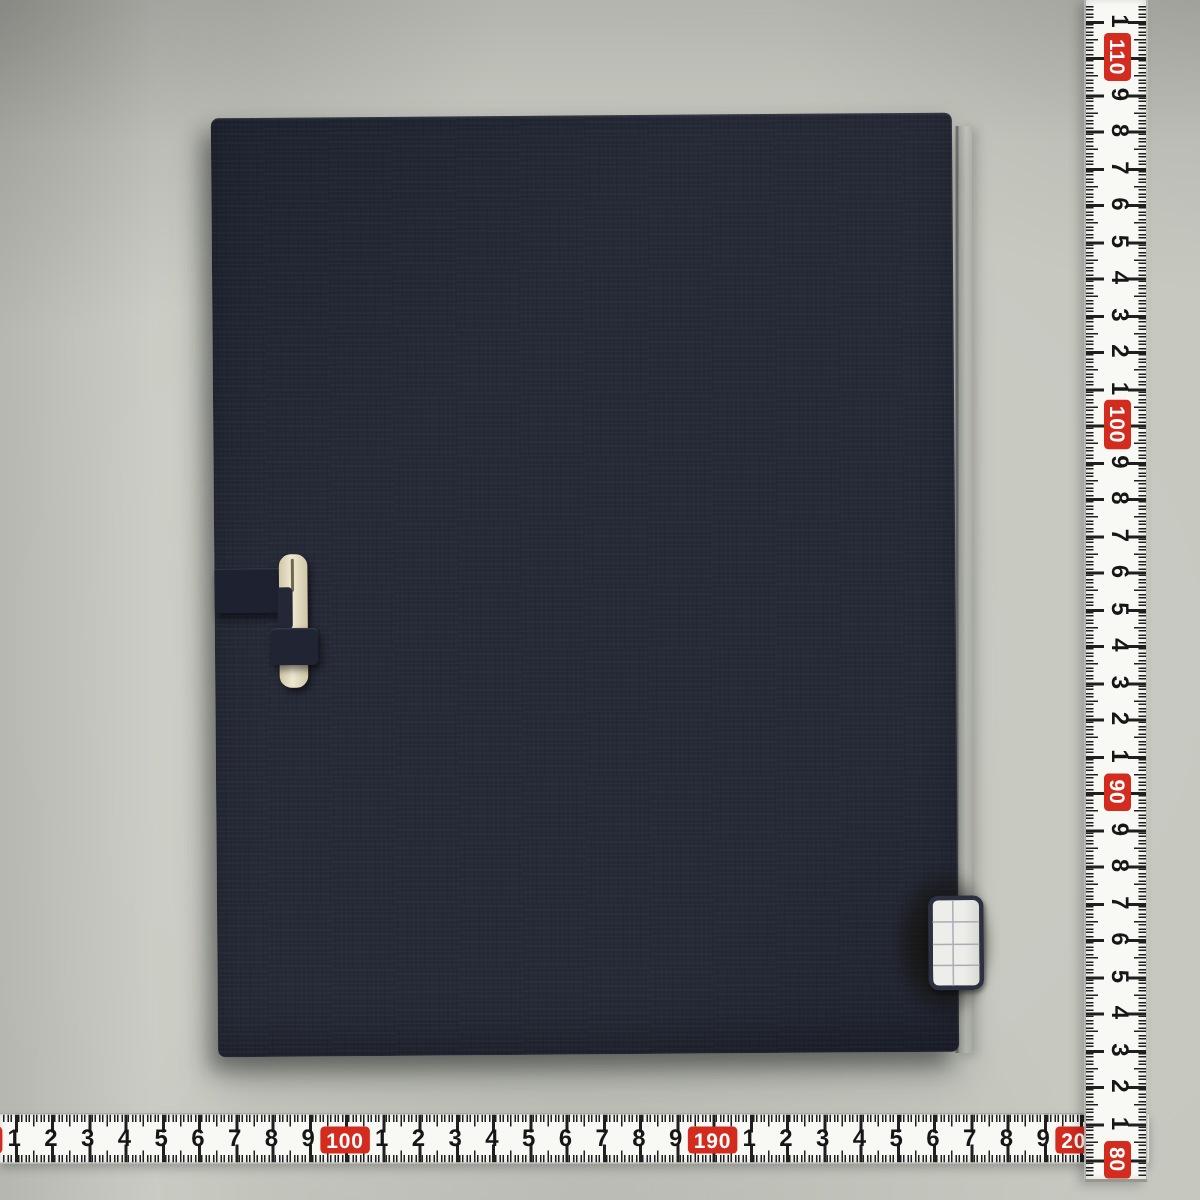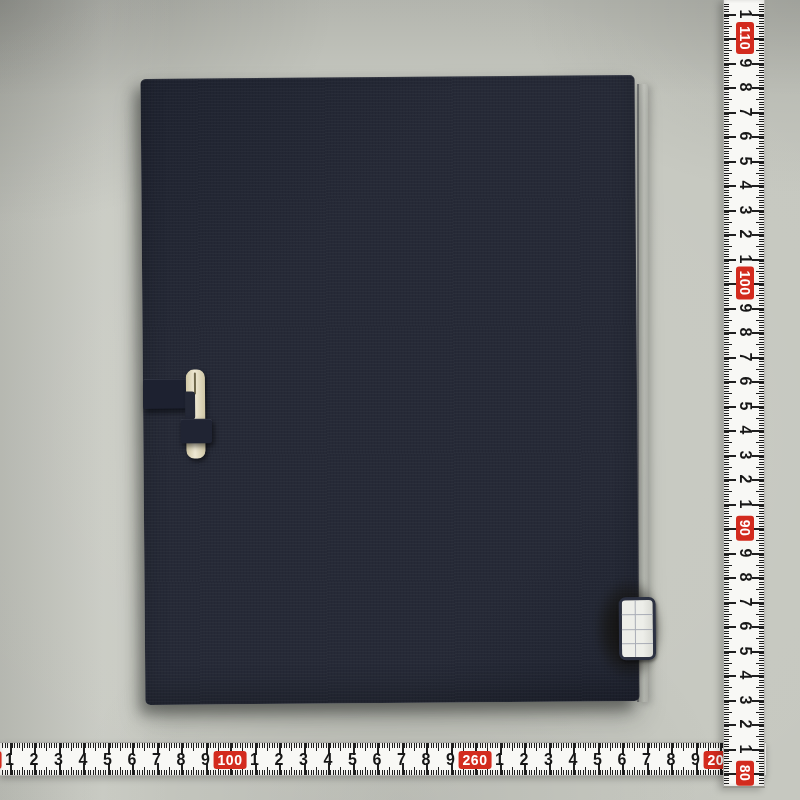--- a/index.html
+++ b/index.html
@@ -501,21 +501,21 @@
       <div class="tick" style="top: 0px; left: 487.25px; height: 8px; width: 1px; background: rgb(31, 31, 31);"></div>
       <div class="tick" style="bottom: 0px; left: 487.25px; height: 8px; width: 1px; background: rgb(31, 31, 31);"></div>
       <div class="tick" style="top: 0px; left: 489.7px; height: 5px; width: 1px; background: rgb(31, 31, 31);"></div>
       <div class="tick" style="bottom: 0px; left: 489.7px; height: 5px; width: 1px; background: rgb(31, 31, 31);"></div>
       <div class="tick" style="top: 0px; left: 492.15px; height: 5px; width: 1px; background: rgb(31, 31, 31);"></div>
       <div class="tick" style="bottom: 0px; left: 492.15px; height: 5px; width: 1px; background: rgb(31, 31, 31);"></div>
       <div class="tick" style="top: 0px; left: 494.6px; height: 5px; width: 1px; background: rgb(31, 31, 31);"></div>
       <div class="tick" style="bottom: 0px; left: 494.6px; height: 5px; width: 1px; background: rgb(31, 31, 31);"></div>
       <div class="tick" style="top: 0px; left: 497.05px; height: 5px; width: 1px; background: rgb(31, 31, 31);"></div>
       <div class="tick" style="bottom: 0px; left: 497.05px; height: 5px; width: 1px; background: rgb(31, 31, 31);"></div>
-      <div class="redbox" style="background: rgb(211, 43, 30); color: rgb(255, 255, 255); left: 475px; top: 17px;">260</div>
+      <div class="redbox" style="background: rgb(211, 43, 30); color: rgb(255, 255, 255); left: 475px; top: 17px;">190</div>
       <div class="tick" style="top: 0px; left: 499.5px; height: 12px; width: 2px; background: rgb(31, 31, 31);"></div>
       <div class="tick" style="bottom: 0px; left: 499.5px; height: 12px; width: 2px; background: rgb(31, 31, 31);"></div>
       <div class="tick" style="top: 0px; left: 501.95px; height: 5px; width: 1px; background: rgb(31, 31, 31);"></div>
       <div class="tick" style="bottom: 0px; left: 501.95px; height: 5px; width: 1px; background: rgb(31, 31, 31);"></div>
       <div class="tick" style="top: 0px; left: 504.4px; height: 5px; width: 1px; background: rgb(31, 31, 31);"></div>
       <div class="tick" style="bottom: 0px; left: 504.4px; height: 5px; width: 1px; background: rgb(31, 31, 31);"></div>
       <div class="tick" style="top: 0px; left: 506.85px; height: 5px; width: 1px; background: rgb(31, 31, 31);"></div>
       <div class="tick" style="bottom: 0px; left: 506.85px; height: 5px; width: 1px; background: rgb(31, 31, 31);"></div>
       <div class="tick" style="top: 0px; left: 509.3px; height: 5px; width: 1px; background: rgb(31, 31, 31);"></div>
       <div class="tick" style="bottom: 0px; left: 509.3px; height: 5px; width: 1px; background: rgb(31, 31, 31);"></div>

